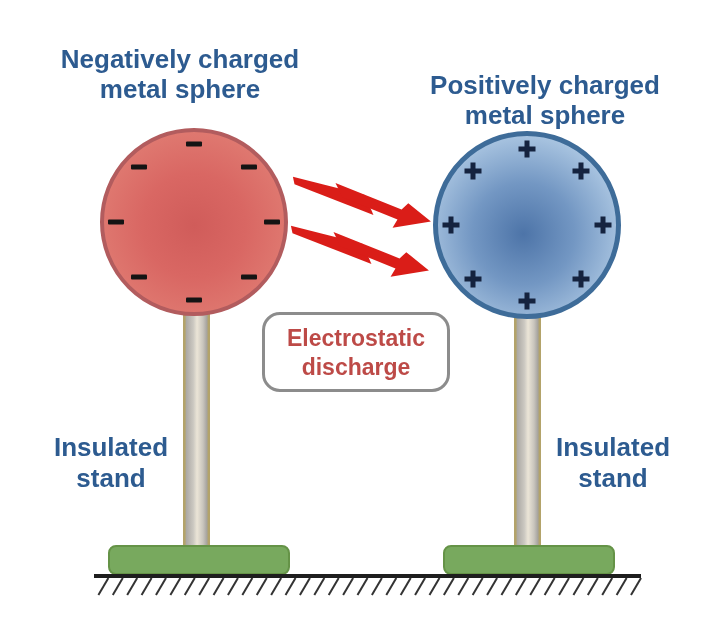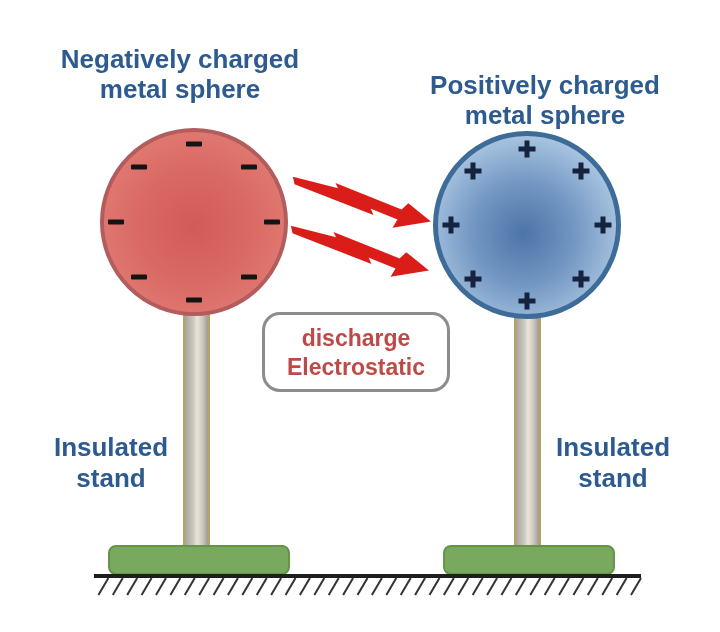--- a/index.html
+++ b/index.html
@@ -118,22 +118,22 @@
   <div class="caption stand-label-left">
     <div>Insulated</div>
     <div>stand</div>
   </div>
   <div class="caption stand-label-right">
     <div>Insulated</div>
     <div>stand</div>
   </div>
 
   <div class="discharge-box">
+    <div>Electrostatic</div>
     <div>discharge</div>
-    <div>Electrostatic</div>
   </div>
 
   <svg class="overlay" width="720" height="632" viewBox="0 0 720 632">
     <g transform="translate(293,174) rotate(2) scale(0.93)">
       <polygon points="0,3 78,20 88,41 2,11" fill="#da1d18"></polygon>
       <polygon points="46,8 118,34 125,27 150,46 109,54 114,45 54,23" fill="#da1d18"></polygon>
     </g>
     <g transform="translate(291,223) rotate(2) scale(0.93)">
       <polygon points="0,3 78,20 88,41 2,11" fill="#da1d18"></polygon>
       <polygon points="46,8 118,34 125,27 150,46 109,54 114,45 54,23" fill="#da1d18"></polygon>

